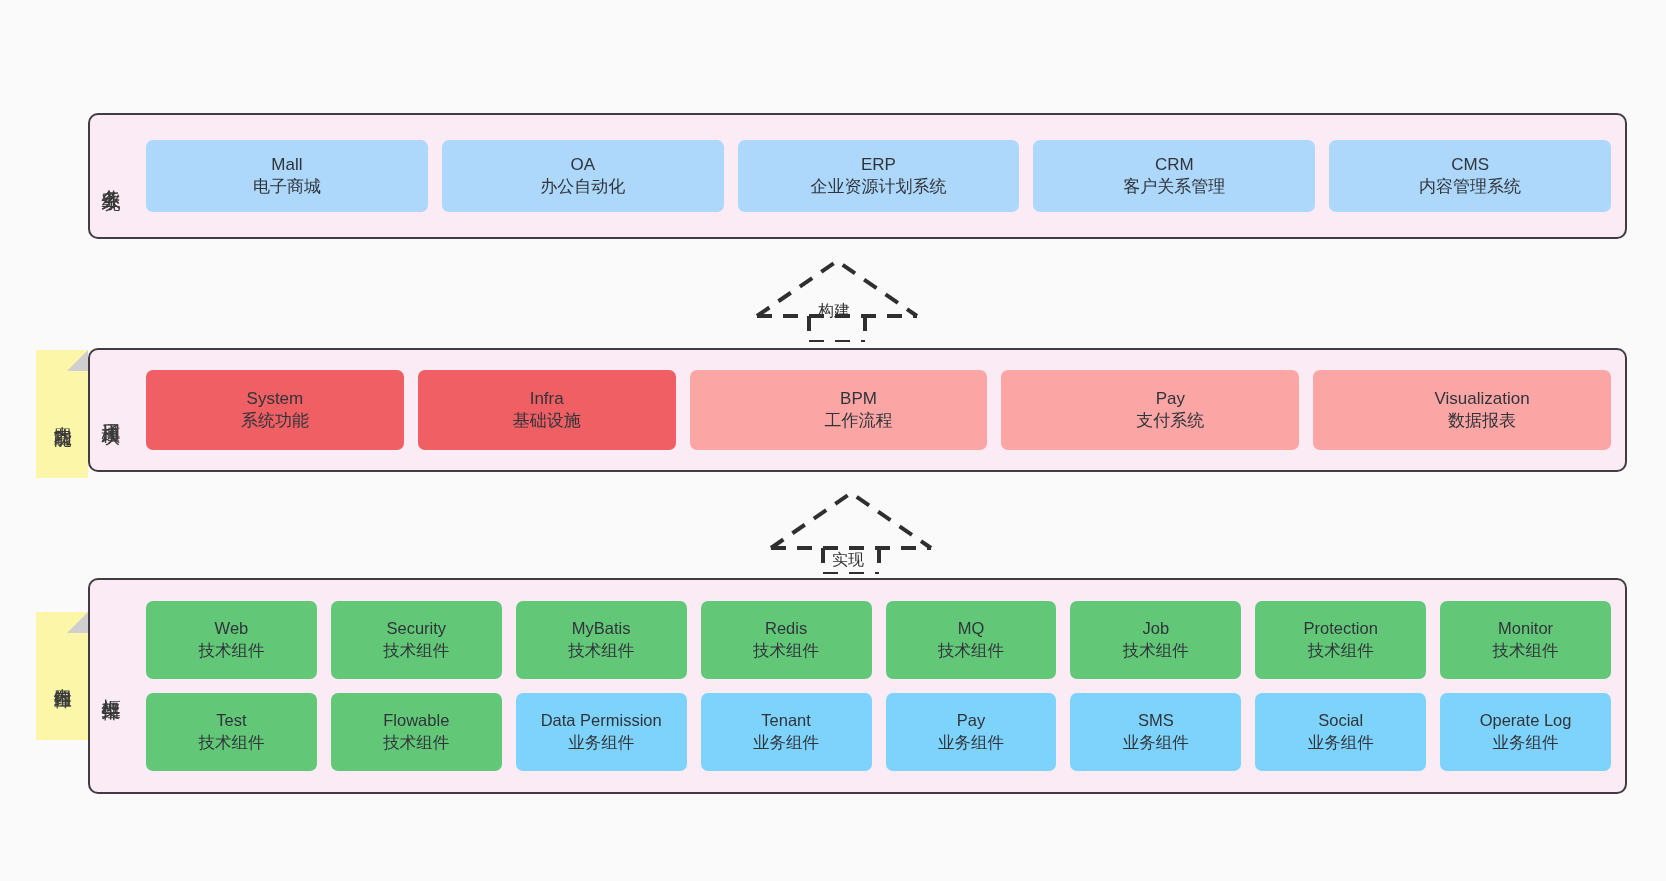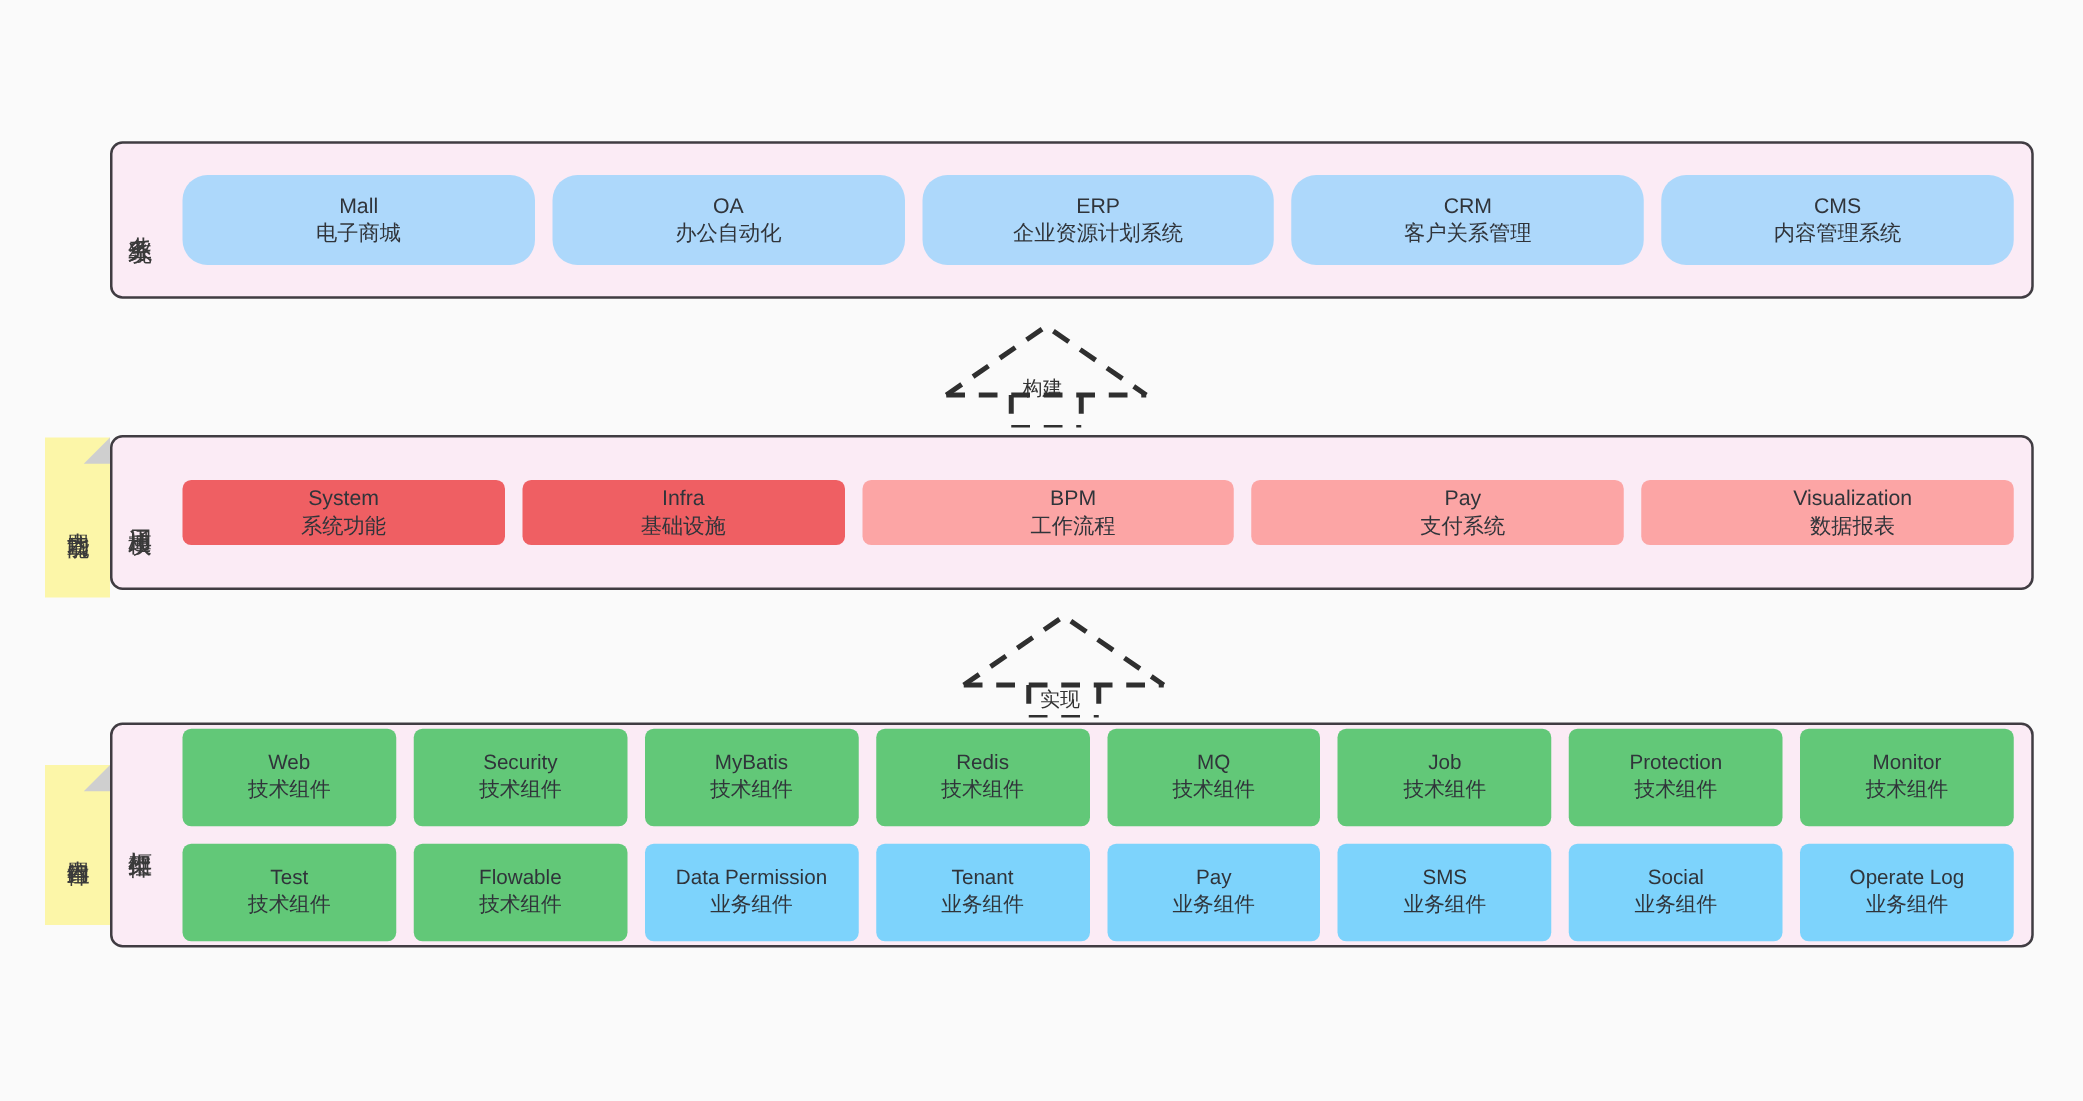--- a/index.html
+++ b/index.html
@@ -76,33 +76,33 @@
     font-size: 17px;
     line-height: 1.32;
     color: #30343a;
     box-sizing: border-box;
     padding: 6px 4px;
     user-select: none;
   }
   .node .n-title { display: block; }
   .node .n-sub { display: block; }
 
-  .node.blue        { background: #add8fb; border-radius: 20px; }
+  .node.blue        { background: #add8fb; }
   .node.red         { background: #ef5f63; }
   .node.pink        { background: #fca5a5; padding-left: 44px; }
   .node.green       { background: #62c878; }
   .node.green-light { background: #7dd3fc; }
 
   
   #layer-business { left: 88px;  top: 113px; width: 1539px; height: 126px; }
   #layer-common   { left: 88px;  top: 348px; width: 1539px; height: 124px; }
-  #layer-framework{ left: 88px;  top: 578px; width: 1539px; height: 180px; }
+  #layer-framework{ left: 88px;  top: 578px; width: 1539px; height: 216px; }
 
   #layer-business .row  { height: 72px; }
-  #layer-common .row    { height: 52px; }
+  #layer-common .row    { height: 80px; }
   #layer-framework .row { height: 78px; }
 
   #layer-business  .layer-title { width: 42px; }
   #layer-common    .layer-title { width: 42px; }
   #layer-framework .layer-title { width: 42px; }
 
   #layer-business .layer-body  { padding-left: 14px; padding-right: 14px; }
   #layer-common .layer-body    { padding-left: 14px; padding-right: 14px; }
   #layer-framework .layer-body { padding-left: 14px; padding-right: 14px; }
 

